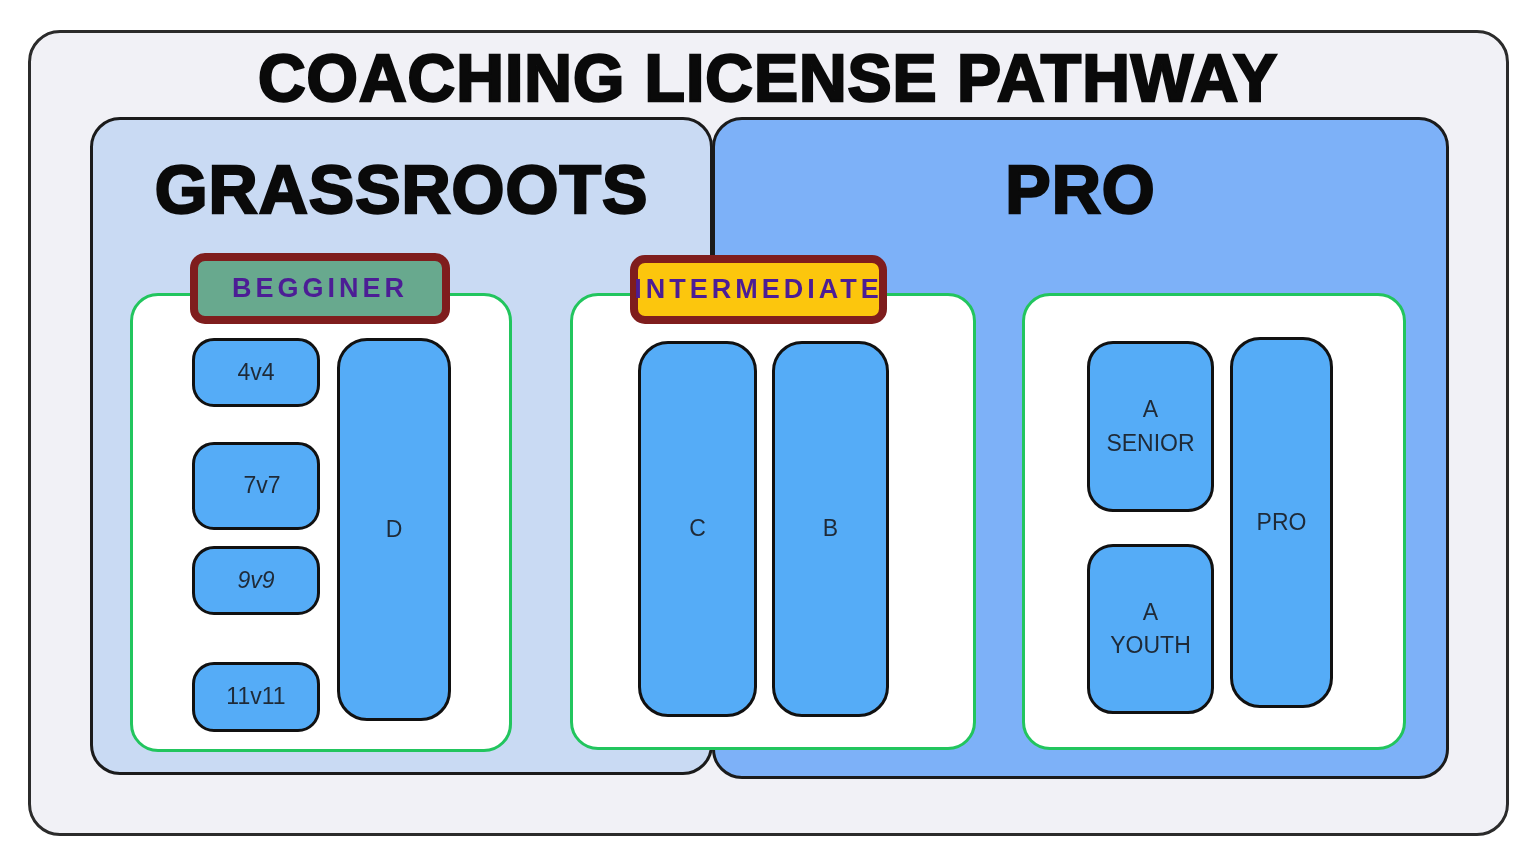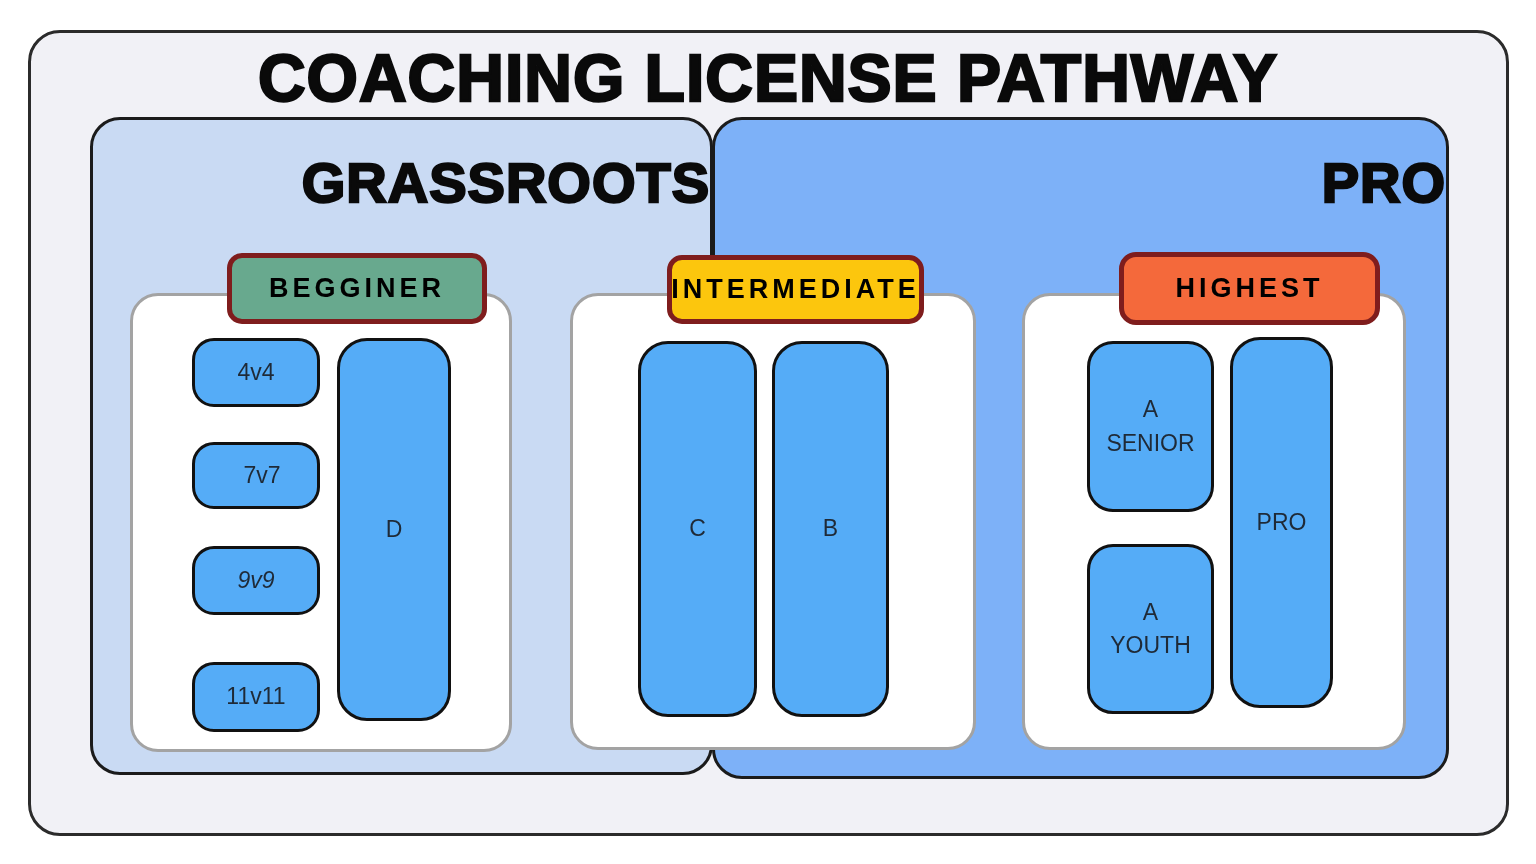--- a/index.html
+++ b/index.html
@@ -46,51 +46,50 @@
     width: 623px; height: 658px;
     background: #c9daf3;
   }
   .sec-pro {
     left: 712px;
     width: 737px; height: 662px;
     background: #7db1f8;
   }
   .sec-heading {
     margin-top: 34px;
-    text-align: right;
-    font-size: 56px;
+    text-align: center;
+    font-size: 68px;
     line-height: 1.05;
     font-weight: 700;
     letter-spacing: 1px;
     color: #0a0a0a;
     -webkit-text-stroke: 2.4px #0a0a0a;
   }
   .panel {
     position: absolute;
     background: #ffffff;
-    border: 3px solid #a3a3a3;
+    border: 3px solid #22c55e;
     border-radius: 28px;
     z-index: 2;
   }
   .panel-begginer     { left: 130px;  top: 293px; width: 382px; height: 459px; }
   .panel-intermediate { left: 570px;  top: 293px; width: 406px; height: 457px; }
   .panel-highest      { left: 1022px; top: 293px; width: 384px; height: 457px; }
   .badge {
     position: absolute;
     z-index: 3;
     display: flex;
     align-items: center;
     justify-content: center;
-    border: 5px solid #7f1d1d;
+    border: 8px solid #7f1d1d;
     border-radius: 15px;
     font-size: 27px;
     font-weight: 700;
     letter-spacing: 4px;
-    color: #000000;
-    margin-left: 37px;
+    color: #4c1d95;
   }
   .badge-begginer     { left: 190px;  top: 253px; width: 260px; height: 71px; background: #68a98e; }
   .badge-intermediate { left: 630px;  top: 255px; width: 257px; height: 69px; background: #fcc60d; }
   .badge-highest      { left: 1082px; top: 252px; width: 261px; height: 73px; background: #f4693b; border-radius: 17px; }
   .lic {
     position: absolute;
     display: flex;
     align-items: center;
     justify-content: center;
     background: #55acf7;
@@ -98,21 +97,21 @@
     border-radius: 22px;
     color: #1f2a37;
     font-size: 23px;
     line-height: 1.45;
     text-align: center;
     white-space: pre-line;
   }
   .lic-tall { border-radius: 30px; }
   
   .lic-4v4   { left: 59px;  top: 42px;  width: 128px; height: 69px; }
-  .lic-7v7   { left: 59px;  top: 146px; width: 128px; height: 67px; padding-left: 12px; }
+  .lic-7v7   { left: 59px;  top: 146px; width: 128px; height: 88px; padding-left: 12px; }
   .lic-9v9   { left: 59px;  top: 250px; width: 128px; height: 69px; font-style: italic; }
   .lic-11v11 { left: 59px;  top: 366px; width: 128px; height: 70px; }
   .lic-d     { left: 204px; top: 42px;  width: 114px; height: 383px; }
   
   .lic-c     { left: 65px;  top: 45px;  width: 119px; height: 376px; }
   .lic-b     { left: 199px; top: 45px;  width: 117px; height: 376px; }
   
   .lic-a-senior { left: 62px;  top: 45px;  width: 127px; height: 171px; border-radius: 26px; }
   .lic-a-youth  { left: 62px;  top: 248px; width: 127px; height: 170px; border-radius: 26px; }
   .lic-pro      { left: 205px; top: 41px;  width: 103px; height: 371px; }
@@ -142,21 +141,20 @@
     <div class="lic lic-11v11">11v11</div>
     <div class="lic lic-tall lic-d">D</div>
   </div>
 
   <div class="badge badge-intermediate">INTERMEDIATE</div>
   <div class="panel panel-intermediate">
     <div class="lic lic-tall lic-c">C</div>
     <div class="lic lic-tall lic-b">B</div>
   </div>
 
-  <div class="badge badge-highest">HIGHEST</div>
   <div class="panel panel-highest">
     <div class="lic lic-a-senior">A
 SENIOR</div>
     <div class="lic lic-a-youth">A
 YOUTH</div>
     <div class="lic lic-tall lic-pro">PRO</div>
   </div>
 
 </div>
 

